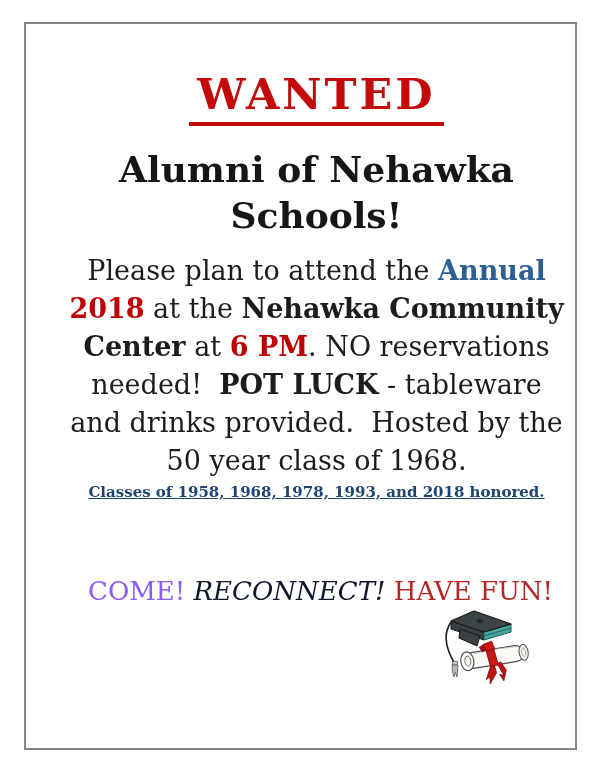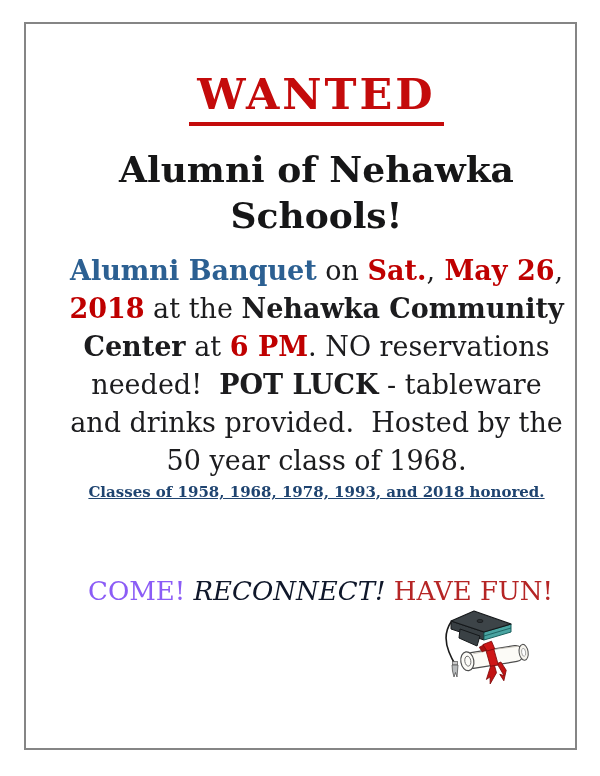--- a/index.html
+++ b/index.html
@@ -55,21 +55,21 @@
     <div class="wanted">
       <span class="underlined">WANTED</span>
     </div>
 
     <div class="heading">
       <div>Alumni of Nehawka</div>
       <div>Schools!</div>
     </div>
 
     <div class="para">
-      <div class="pline"><span class="blue">Alumni Banquet</span><span> on </span><span class="red">Sat.</span><span>,</span><span class="red"> May 26</span><span>,</span></div>
+      <div class="pline"><span>Please plan to attend the </span><span class="blue">Annual</span></div>
       <div class="pline"><span class="red">2018</span><span> at the </span><span class="b">Nehawka Community</span></div>
       <div class="pline"><span class="b">Center</span><span> at </span><span class="red">6 PM</span><span>. NO reservations</span></div>
       <div class="pline"><span>needed!  </span><span class="b">POT LUCK</span><span> - tableware</span></div>
       <div class="pline"><span>and drinks provided.  Hosted by the</span></div>
       <div class="pline"><span>50 year class of 1968.</span></div>
     </div>
 
     <div class="honored">Classes of 1958, 1968, 1978, 1993, and 2018 honored.</div>
 
     <div class="footer"><span class="fw-come">COME! </span><span class="fw-reconnect">RECONNECT! </span><span class="fw-havefun">HAVE FUN!</span></div>

